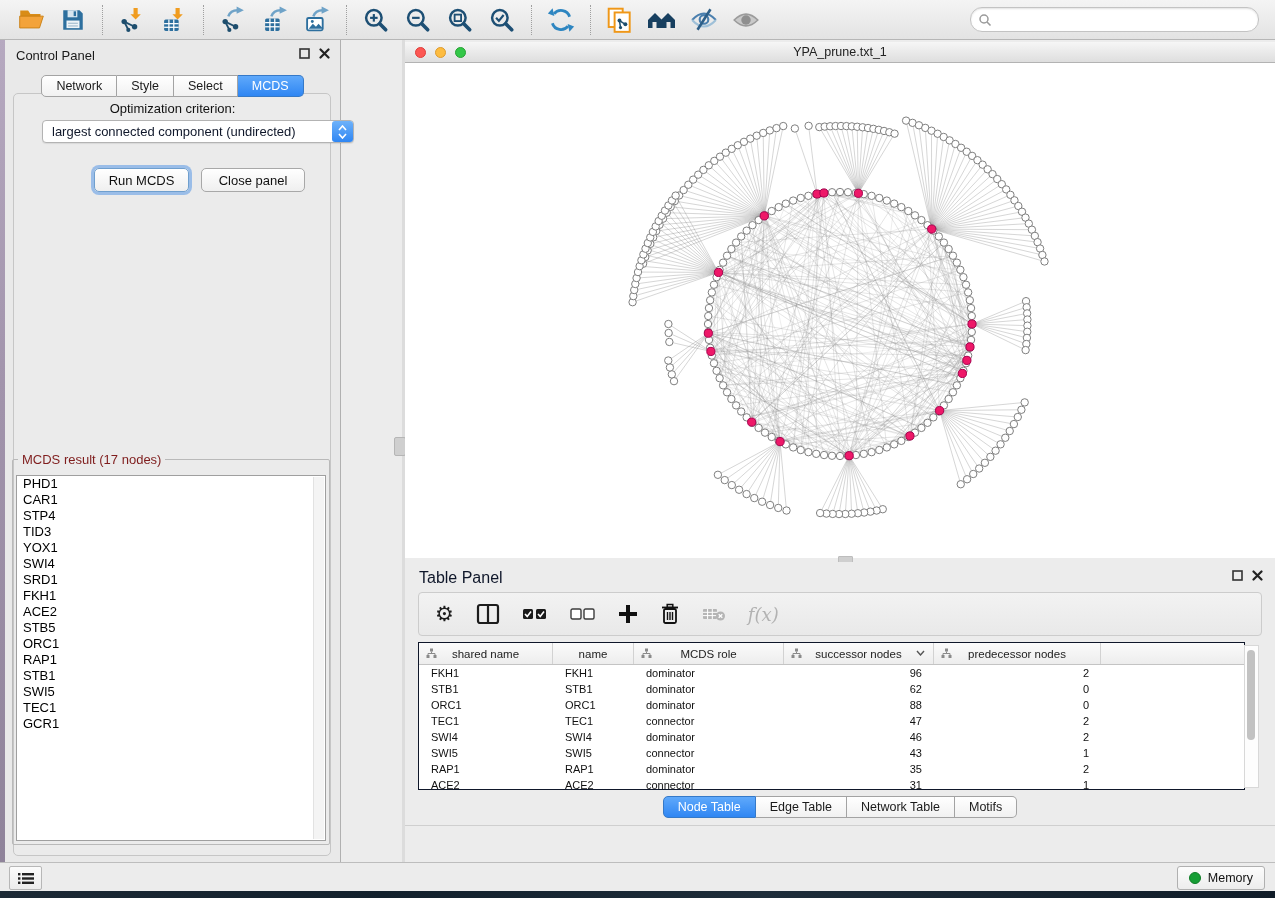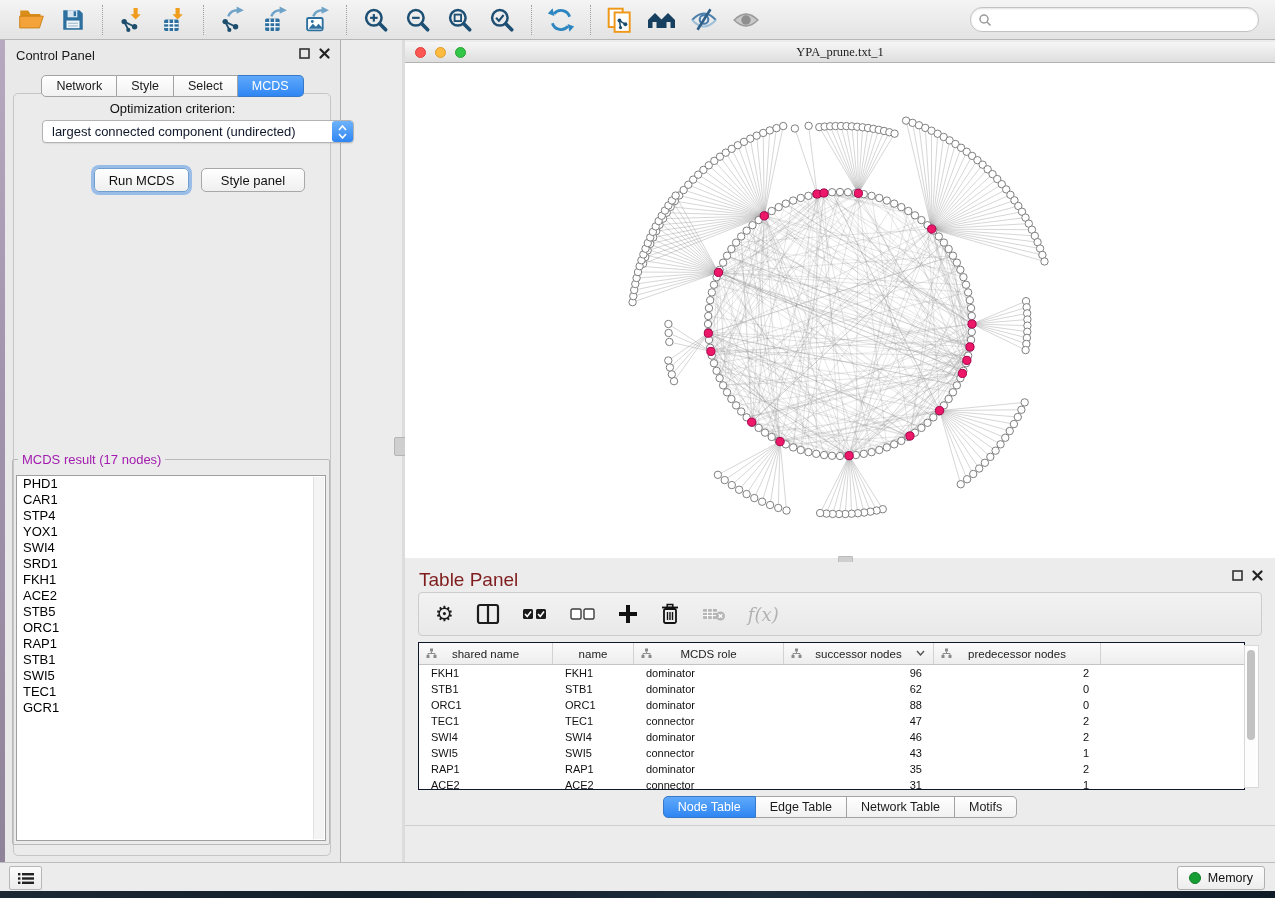--- a/index.html
+++ b/index.html
@@ -41,45 +41,45 @@
   .combo{position:absolute;left:37px;top:80px;width:312px;height:23px;background:#fff;border:1px solid #b3b3b3;
     border-radius:4px;display:flex;align-items:center;box-sizing:border-box;box-shadow:0 1px 1px rgba(0,0,0,.08);}
   .combo .val{flex:1;font-size:13px;color:#0f172a;padding-left:9px;white-space:nowrap;overflow:hidden;}
   .combo .step{width:21px;height:21px;border-radius:3px;margin-right:0px;
     background:linear-gradient(#6eb2fa,#2f86f3);display:flex;flex-direction:column;align-items:center;justify-content:center;gap:2px;}
   .btn{position:absolute;height:24px;background:linear-gradient(#ffffff,#efefef);border:1px solid #a8a8a8;border-radius:5px;
     font-size:13px;color:#111;display:flex;align-items:center;justify-content:center;box-sizing:border-box;cursor:default;}
   .btn.focusring{box-shadow:0 0 0 3px rgba(110,165,230,.65);border-color:#6f9fce;}
   .mcds-fieldset{position:absolute;left:7px;right:10px;top:412px;bottom:17px;border:1px solid #b9b9b9;
     border-radius:2px;margin:0;padding:2px;}
-  .mcds-fieldset legend{font-size:13px;color:#a21caf;padding:0 4px;margin-left:3px;}
+  .mcds-fieldset legend{font-size:13px;color:#7f1d1d;padding:0 4px;margin-left:3px;}
   .mcds-list{position:absolute;left:3px;right:3px;top:8px;bottom:3px;background:#fff;border:1px solid #9f9f9f;
     overflow:hidden;font-size:13px;color:#000;}
   .mcds-list .track{position:absolute;right:1px;top:1px;bottom:1px;width:10px;background:#f4f4f4;border-left:1px solid #e2e2e2;}
   .list-item{padding:0 6px;line-height:16px;height:16px;}
 
   
   .vsplit{position:absolute;left:402px;top:40px;width:3px;height:822px;background:#dcdcdc;}
   .vgrip{position:absolute;left:394px;top:437px;width:10px;height:17px;background:#cfcfcf;border:1px solid #b5b5b5;border-radius:2px;}
   .hgrip{position:absolute;left:838px;top:556px;width:13px;height:8px;background:#cfcfcf;border:1px solid #bdbdbd;border-radius:1px;}
 
   
   .net-frame{position:absolute;left:405px;top:42px;width:870px;height:516px;background:#fff;}
-  .net-titlebar{position:relative;height:20px;background:linear-gradient(#f6f6f6,#dedede);border-bottom:1px solid #b3b3b3;font-family:Liberation Serif, serif;}
+  .net-titlebar{position:relative;height:20px;background:linear-gradient(#f6f6f6,#dedede);border-bottom:1px solid #b3b3b3;}
   .traffic{position:absolute;left:10px;top:5px;display:flex;gap:9px;}
   .light{width:11px;height:11px;border-radius:50%;box-sizing:border-box;}
   .light.red{background:#fc5753;border:1px solid #df3e3a;}
   .light.yellow{background:#fdbc40;border:1px solid #de9b2d;}
   .light.green{background:#33c748;border:1px solid #27a233;}
   .net-title{position:absolute;left:0;right:0;top:3px;text-align:center;font-size:12.5px;color:#222;}
   #netsvg{display:block;}
 
   
   .table-panel{position:absolute;left:405px;top:562px;width:870px;height:300px;background:#ececec;}
-  .tp-title{position:absolute;left:14px;top:7px;font-size:19px;color:#7f1d1d;}
+  .tp-title{position:absolute;left:14px;top:7px;font-size:16px;color:#0f172a;}
   .tp-toolbar{position:absolute;left:13px;right:13px;top:30px;height:44px;background:linear-gradient(#f2f2f2,#e9e9e9);
     border:1px solid #cccccc;border-radius:4px;display:flex;align-items:center;padding-left:16px;box-sizing:border-box;gap:22px;}
   .tpbtn{display:flex;align-items:center;justify-content:center;height:30px;cursor:default;}
   .gear-glyph{font-size:21px;color:#1c1c1c;line-height:22px;}
   .fx{font-family:"DejaVu Serif",serif;font-style:italic;font-size:18px;color:#b2b2b2;}
   .tbl{position:absolute;left:13px;right:30px;top:80px;bottom:72px;background:#fff;border:1px solid #0f172a;overflow:hidden;}
   .thead{display:flex;height:21px;background:linear-gradient(#fbfbfb,#ededed);border-bottom:1px solid #c4c4c4;}
   .th{position:relative;display:flex;align-items:center;justify-content:center;font-size:11.5px;color:#222;
     border-right:1px solid #d2d2d2;box-sizing:border-box;}
   .th .tree{position:absolute;left:7px;top:5px;}
@@ -289,29 +289,30 @@
           </svg>
         <svg width="9" height="6" viewBox="0 0 9 6">
             <path d="M1 1l3.5 4L8 1" fill="none" stroke="#fff" stroke-width="1.6"></path>
           </svg>
       </span>
     </div>
     <div class="btn focusring" style="left:89px;top:128px;width:95px;">
         <span>Run MCDS</span>
       </div>
     <div class="btn" style="left:196px;top:128px;width:104px;">
-        <span>Style panel</span>
+        <span>Close panel</span>
       </div>
     <fieldset class="mcds-fieldset">
       <legend>MCDS result (17 nodes)</legend>
       <div class="mcds-list" id="mcds-list">
         <div class="track"></div>
       <div class="list-item">PHD1</div>
           <div class="list-item">CAR1</div>
           <div class="list-item">STP4</div>
+          <div class="list-item">TID3</div>
           <div class="list-item">YOX1</div>
           <div class="list-item">SWI4</div>
           <div class="list-item">SRD1</div>
           <div class="list-item">FKH1</div>
           <div class="list-item">ACE2</div>
           <div class="list-item">STB5</div>
           <div class="list-item">ORC1</div>
           <div class="list-item">RAP1</div>
           <div class="list-item">STB1</div>
           <div class="list-item">SWI5</div>

